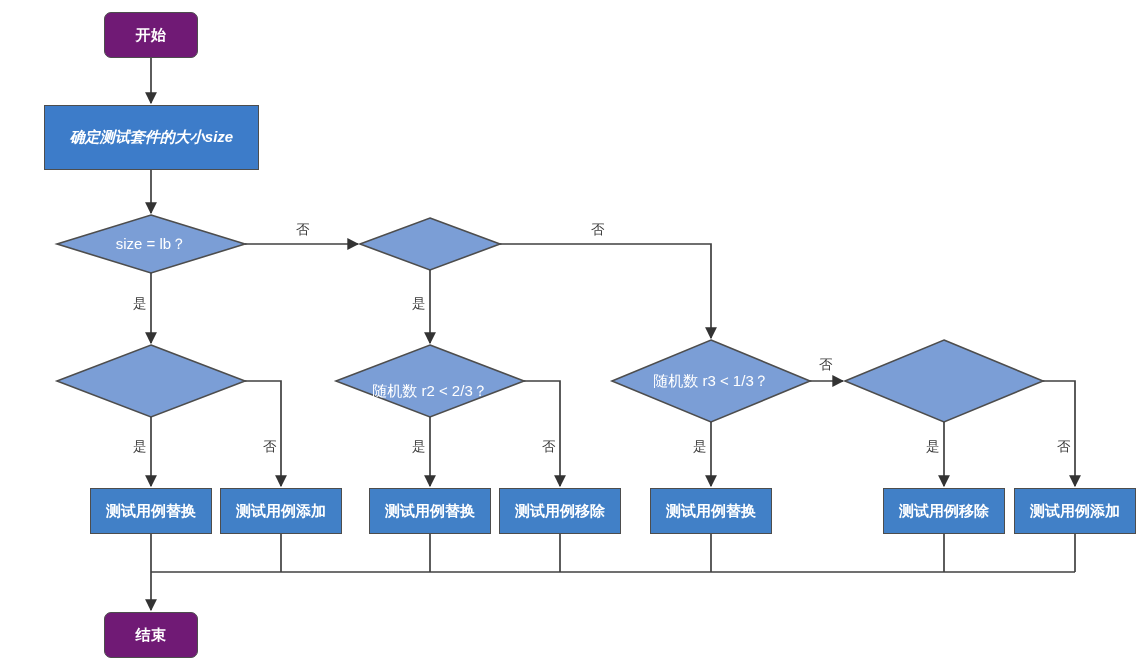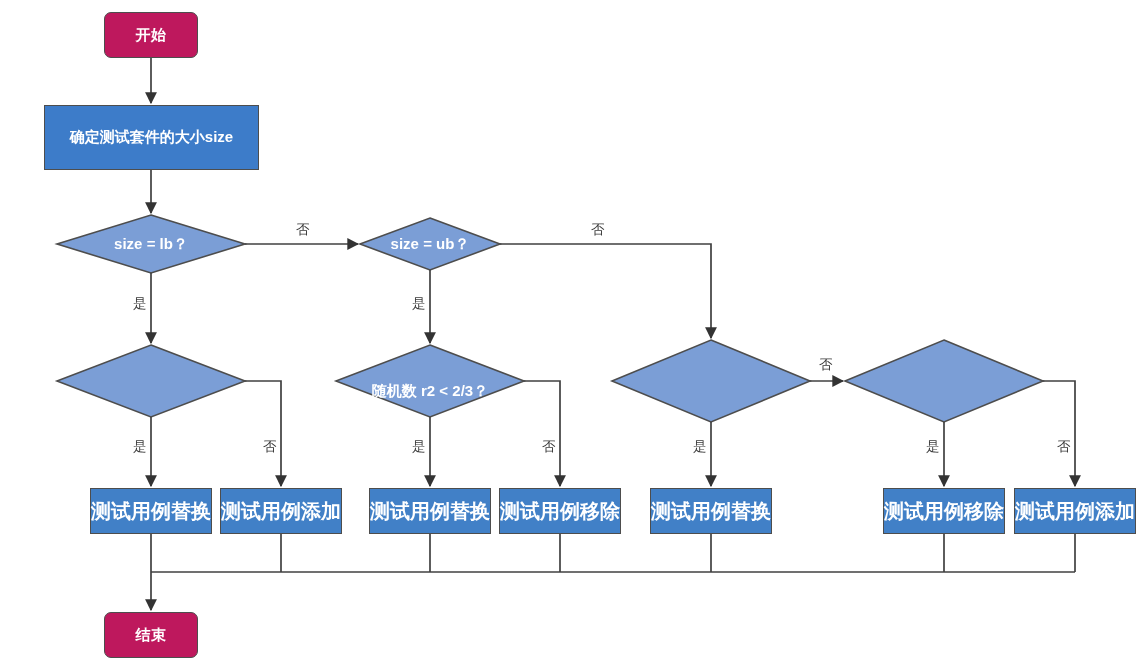--- a/index.html
+++ b/index.html
@@ -30,44 +30,44 @@
     box-sizing: border-box;
     display: flex;
     align-items: center;
     justify-content: center;
     color: #ffffff;
     text-align: center;
     white-space: nowrap;
     user-select: none;
   }
   .node-terminal {
-    background: #be185d;
+    background: #701a75;
     border: 1.6px solid #4d4d4d;
     border-radius: 7px;
     font-size: 15px;
     font-weight: bold;
     letter-spacing: 0.5px;
   }
   .node-process {
     background: #4180c7;
     border: 1.6px solid #4d4d4d;
-    font-size: 20px;
+    font-size: 15px;
     font-weight: bold;
   }
   .node-process-wide {
     background: #3d7cc9;
     border: 1.6px solid #4d4d4d;
     font-size: 15px;
     font-weight: bold;
   }
   .node-decision {
     background: transparent;
     border: none;
     font-size: 15px;
-    font-weight: bold;
+    font-weight: normal;
     pointer-events: none;
   }
   .node-decision .dec-label {
     position: relative;
     z-index: 2;
     color: #ffffff;
     pointer-events: auto;
   }
   .edge-label {
     position: absolute;
@@ -140,37 +140,37 @@
       <path d="M 1075,534 L 1075,572"></path>
       <path d="M 151,572 L 1075,572"></path>
       <path d="M 151,572 L 151,610" marker-end="url(#arrow)"></path>
     </g>
   </svg>
 
   <div class="node node-terminal" style="left:104px; top:12px; width:94px; height:46px;">
     <span>开始</span>
   </div>
 
-  <div class="node node-process-wide" style="left:44px; top:105px; width:215px; height:65px;">
+  <div class="node node-process-wide" style="left:44px; top:105px; width:215px; height:65px;font-style:italic;">
     <span>确定测试套件的大小size</span>
   </div>
 
   <div class="node node-decision" style="left:57px; top:215px; width:188px; height:58px;">
     <span class="dec-label">size = lb？</span>
   </div>
 
-  <div class="node node-decision" style="left:360px; top:218px; width:140px; height:52px;">
-    <span class="dec-label">size = ub？</span>
-  </div>
 
 
   <div class="node node-decision" style="left:336px; top:355px; width:188px; height:72px;">
     <span class="dec-label">随机数 r2 &lt; 2/3？</span>
   </div>
 
+  <div class="node node-decision" style="left:612px; top:340px; width:198px; height:82px;">
+    <span class="dec-label">随机数 r3 &lt; 1/3？</span>
+  </div>
 
 
   <div class="node node-process" style="left:90px; top:488px; width:122px; height:46px;">
     <span>测试用例替换</span>
   </div>
 
   <div class="node node-process" style="left:220px; top:488px; width:122px; height:46px;">
     <span>测试用例添加</span>
   </div>
 

